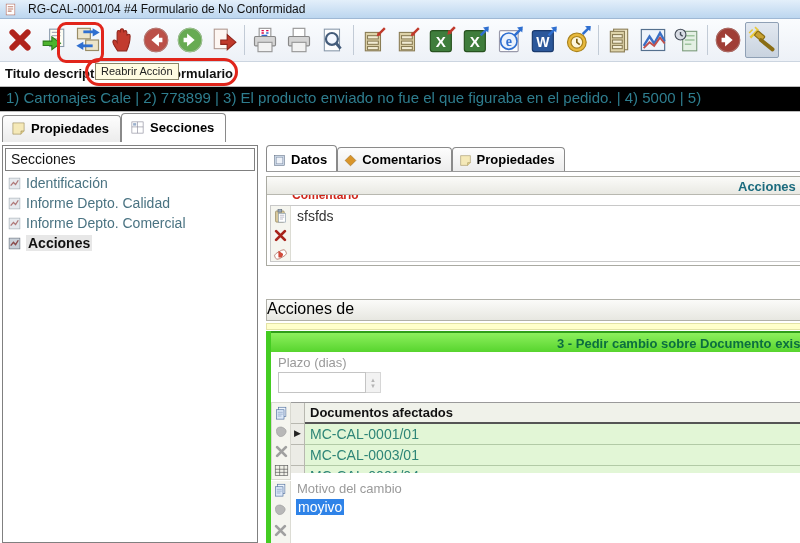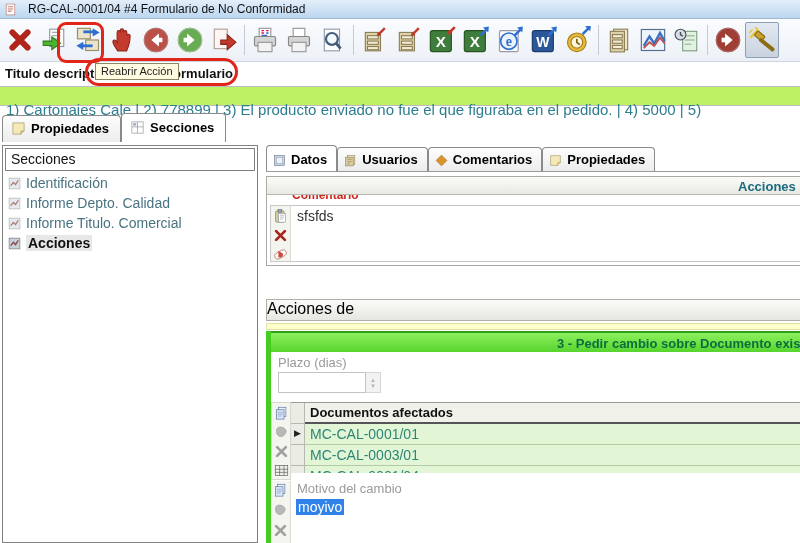--- a/index.html
+++ b/index.html
@@ -16,21 +16,21 @@
   .tbi.pressed { background:linear-gradient(#e2e8f0,#c9d3df); border:1px solid #8fa0b5; border-radius:2px; }
   .tbsep { width:1px; height:30px; background:#c2cbd6; margin:0 3px; flex:0 0 auto; }
 
   
   .anno-rect { position:absolute; left:57px; top:22px; width:47px; height:41px; border:3px solid #e1251b; border-radius:9px; z-index:20; pointer-events:none; }
   .anno-oval { position:absolute; left:85px; top:58px; width:153px; height:28px; border:3px solid #e1251b; border-radius:14px; z-index:20; pointer-events:none; }
 
   
   .title-line { position:absolute; left:5px; top:66px; font-weight:bold; font-size:13px; color:#111; }
   .tooltip { position:absolute; left:95px; top:63px; background:#fffce1; border:1px solid #8a8668; font-size:11px; padding:1px 5px 2px; color:#222; z-index:10; white-space:nowrap; }
-  .desc-line { position:absolute; left:0; top:86px; width:800px; height:20px; border-top:1px solid #bcbcbc; border-bottom:1px solid #bcbcbc; background:#bef264; color:#2e7d8e; font-size:15px; padding:14px 0 0 6px; white-space:nowrap; }
+  .desc-line { position:absolute; left:0; top:86px; width:800px; height:26px; border-top:1px solid #bcbcbc; border-bottom:1px solid #bcbcbc; background:#000000; color:#2e7d8e; font-size:15px; padding:2px 0 0 6px; white-space:nowrap; }
 
   
   .main-tabs { position:absolute; left:2px; top:113px; display:flex; align-items:flex-end; }
   .tab { border:1px solid #8a8a8a; border-bottom:none; border-radius:4px 4px 0 0; padding:4px 11px 5px 8px; font-weight:bold; font-size:13px; background:linear-gradient(#fdfdfd,#ececec); display:flex; gap:5px; align-items:center; height:27px; }
   .tab.active { background:#fff; height:29px; position:relative; z-index:2; }
 
   
   .left-panel { position:absolute; left:2px; top:145px; width:256px; height:398px; border:1px solid #808080; background:#fff; }
   .lp-header { margin:2px; border:1px solid #808080; padding:2px 5px 3px; font-size:14px; color:#111; background:#fff; }
   .lp-item { display:flex; gap:5px; align-items:center; padding:2px 2px 2px 5px; font-size:14px; color:#4a7382; }
@@ -313,48 +313,40 @@
           <rect x="2" y="2" width="20" height="20" fill="#e6eaee" stroke="#9aa4ae"></rect>
           <path d="M5 16l5-6 4 4 5-8" stroke="#b07a7a" stroke-width="2.4" fill="none"></path>
         </svg>
       <span>Informe Depto. Calidad</span>
     </div>
     <div class="lp-item">
       <svg class="icon12" viewBox="0 0 24 24">
           <rect x="2" y="2" width="20" height="20" fill="#e6eaee" stroke="#9aa4ae"></rect>
           <path d="M5 16l5-6 4 4 5-8" stroke="#b07a7a" stroke-width="2.4" fill="none"></path>
         </svg>
-      <span>Informe Titulo. Comercial</span>
+      <span>Informe Depto. Comercial</span>
     </div>
     <div class="lp-item">
       <svg class="icon12" viewBox="0 0 24 24">
           <rect x="2" y="2" width="20" height="20" fill="#c8d0d8" stroke="#5a6470"></rect>
           <path d="M5 16l5-6 4 4 5-8" stroke="#8a4a4a" stroke-width="2.6" fill="none"></path>
         </svg>
       <span class="sel-bg">Acciones</span>
     </div>
   </div>
 
   <div class="right-region">
 
     <div class="detail-tabs">
       <div class="dtab active">
         <svg class="icon12" viewBox="0 0 24 24">
             <rect x="3" y="3" width="18" height="18" fill="#c8d4e4" stroke="#5a6a80"></rect>
             <rect x="6" y="6" width="12" height="12" fill="#eef2f8" stroke="#8a9ab0"></rect>
           </svg>
         <span>Datos</span>
-      </div>
-      <div class="dtab">
-        <svg class="icon12" viewBox="0 0 24 24">
-            <rect x="6" y="3" width="14" height="16" fill="#e8dcb4" stroke="#8a7d55"></rect>
-            <rect x="3" y="6" width="14" height="16" fill="#d8cca0" stroke="#8a7d55"></rect>
-            <path d="M6 10h8M6 14h8M6 18h5" stroke="#8a7d55"></path>
-          </svg>
-        <span>Usuarios</span>
       </div>
       <div class="dtab">
         <svg class="icon12" viewBox="0 0 24 24">
             <rect x="5" y="5" width="14" height="14" transform="rotate(45 12 12)" fill="#d9952a" stroke="#9a6410"></rect>
           </svg>
         <span>Comentarios</span>
       </div>
       <div class="dtab">
         <svg class="icon12" viewBox="0 0 24 24">
             <path d="M3 3h18v13l-5 5H3z" fill="#f5e9b8" stroke="#9a8c5a"></path>

